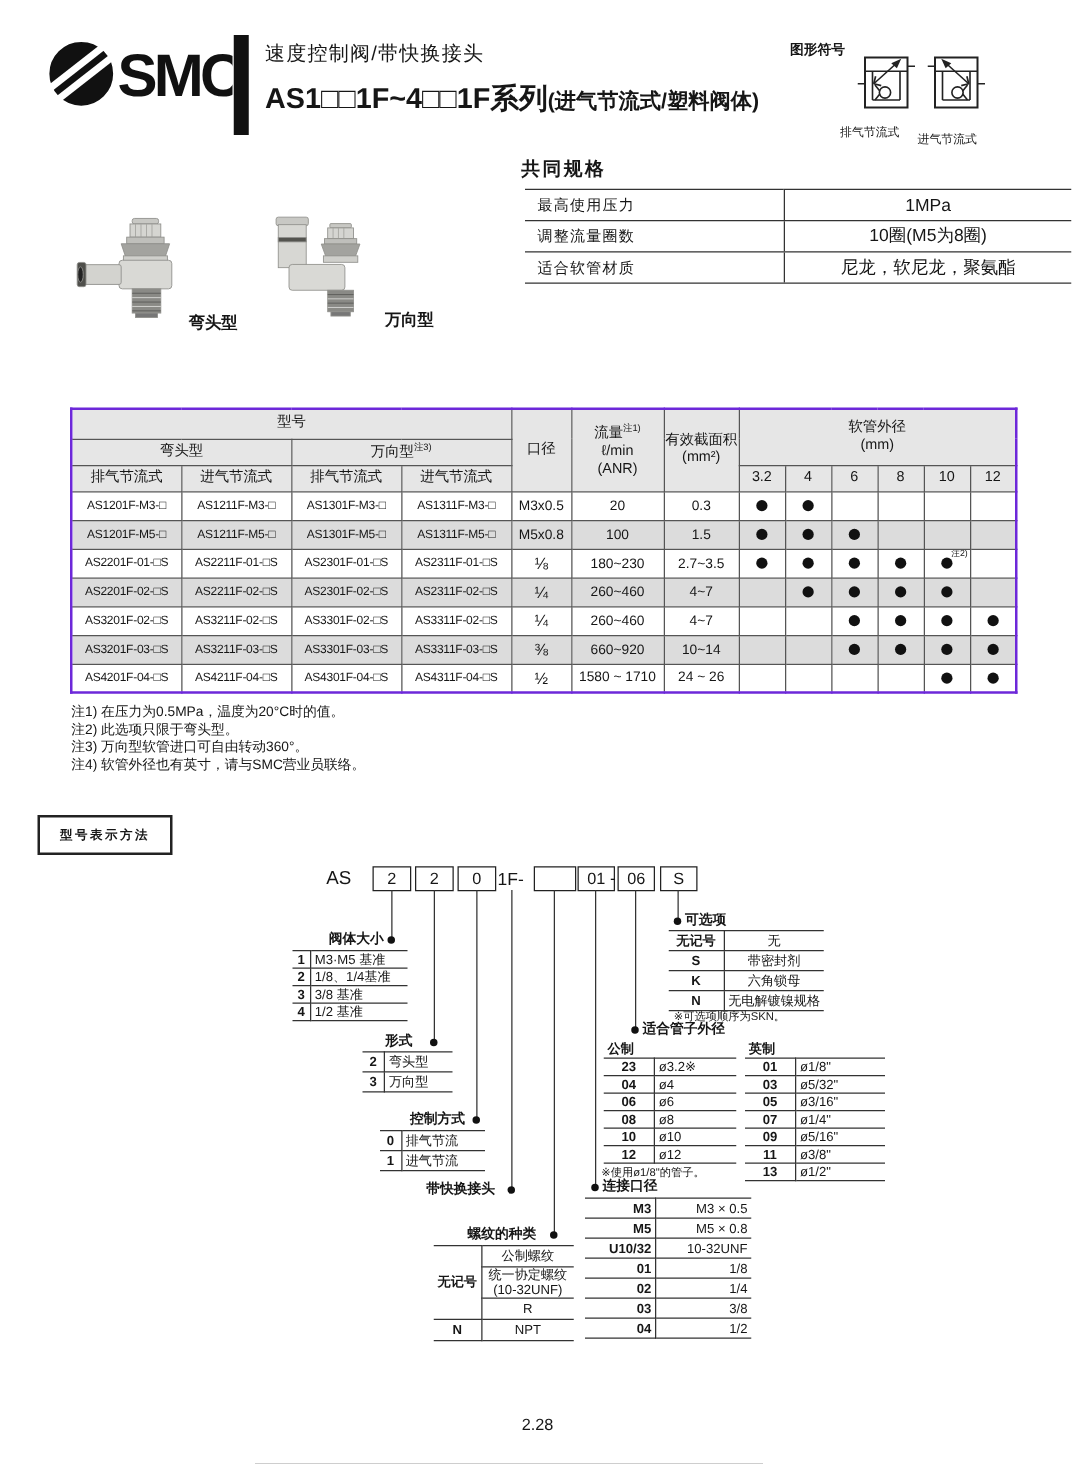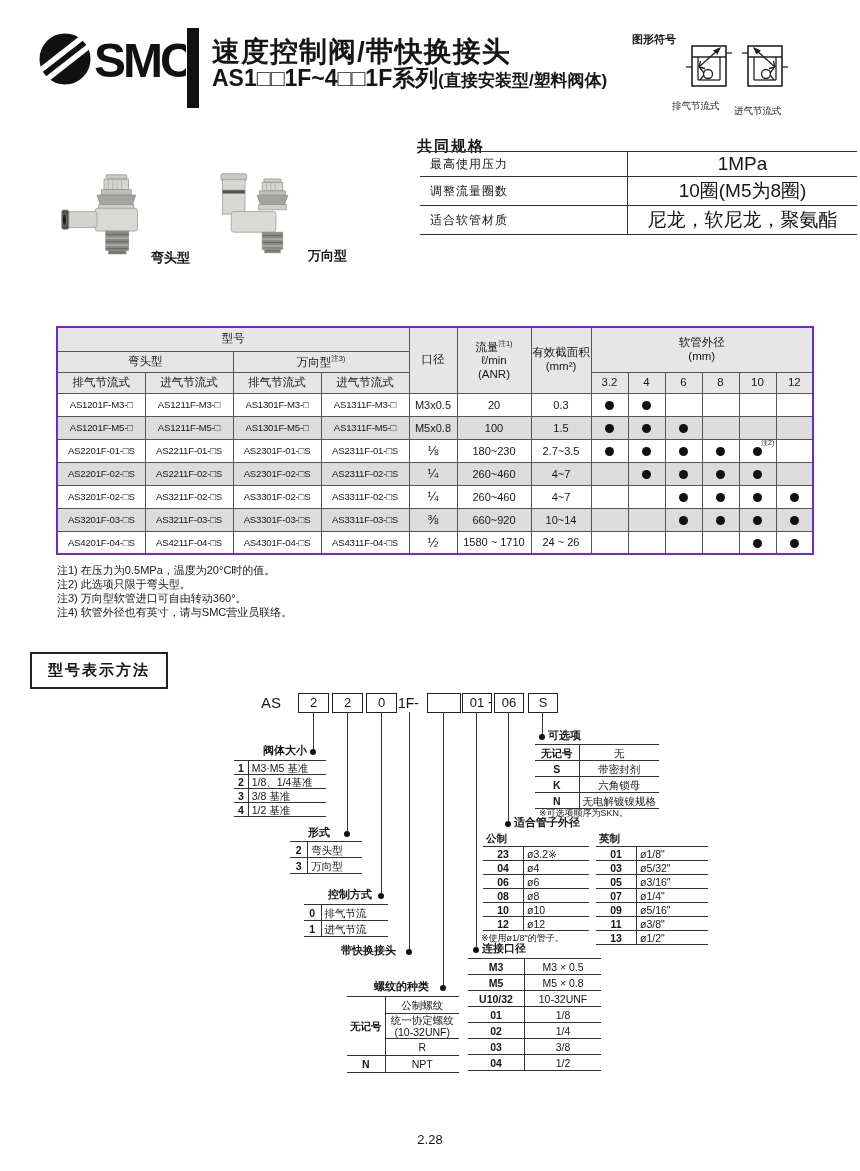--- a/index.html
+++ b/index.html
@@ -3,58 +3,58 @@
 <meta charset="utf-8">
 <style>
   html,body{margin:0;padding:0;background:#888;}
   .page{
     position:relative;width:860px;height:1171px;background:#ffffff;margin:0 auto;
     font-family:"Liberation Sans","DejaVu Sans",sans-serif;color:#161616;overflow:hidden;
   }
   
   .logo{position:absolute;left:36px;top:26px;width:150px;height:66px;}
   .hdr-bar{position:absolute;left:187px;top:28px;width:12px;height:80px;background:#111;}
-  .hdr-t1{position:absolute;left:212px;top:33px;font-size:28px;font-weight:bold;letter-spacing:1px;}
+  .hdr-t1{position:absolute;left:212px;top:33px;font-size:16px;font-weight:normal;letter-spacing:1px;}
   .hdr-t2{position:absolute;left:212px;top:63px;font-size:23px;font-weight:bold;white-space:nowrap;}
   .hdr-t2 .suffix{font-size:17px;}
   .sym-label{position:absolute;left:632px;top:32px;font-size:11px;font-weight:bold;}
   .sym-box{position:absolute;top:40px;width:46px;height:54px;}
   .sym-box.s1{left:686px;} .sym-box.s2{left:742px;}
   .sym-cap{position:absolute;font-size:9.5px;white-space:nowrap;}
   .sym-cap.c1{left:672px;top:100px;} .sym-cap.c2{left:734px;top:105px;}
   
   .valve{position:absolute;}
   .valve.v1{left:60px;top:172px;width:88px;height:90px;}
   .valve.v2{left:214px;top:168px;width:86px;height:94px;}
   .prod-label{position:absolute;font-size:13px;font-weight:bold;white-space:nowrap;}
   .prod-label.p1{left:151px;top:249px;} .prod-label.p2{left:308px;top:247px;}
   
-  .cs-title{position:absolute;left:417px;top:137px;font-size:15px;font-weight:bold;letter-spacing:2px;}
+  .cs-title{position:absolute;left:417px;top:126px;font-size:15px;font-weight:bold;letter-spacing:2px;}
   #cs-table{position:absolute;left:420px;top:151px;width:437px;border-collapse:collapse;border-top:1.5px solid #333;border-bottom:1.5px solid #333;}
   #cs-table td{border-bottom:1px solid #333;height:22px;}
   #cs-table td.c1{width:196px;padding-left:10px;font-size:12px;letter-spacing:1px;}
-  #cs-table td.c2{border-left:1px solid #333;text-align:center;font-size:19px;}
+  #cs-table td.c2{border-left:1px solid #333;text-align:center;font-size:14px;}
   
   #model-table{position:absolute;left:56px;top:326px;width:756px;border-collapse:collapse;table-layout:fixed;}
   #model-table th,#model-table td{border:1px solid #555;overflow:hidden;}
   #model-table{border:2px solid #6d28d9;}
   #model-table thead th{background:#e6e6e6;font-weight:normal;font-size:11.5px;padding:1px 0;line-height:1.2;}
   #model-table thead sup{font-size:7.5px;}
   #model-table tbody tr{height:23px;}
   #model-table tbody tr:nth-child(even){background:#dcdcdc;}
   #model-table td{text-align:center;font-size:11px;}
   #model-table td.m{font-size:9.6px;letter-spacing:-0.2px;}
   #model-table td.frac{font-size:13px;}
   .dot{display:inline-block;width:9px;height:9px;border-radius:50%;background:#111;vertical-align:middle;}
   .dotwrap{position:relative;display:inline-block;}
   .dotwrap sup{position:absolute;left:8px;top:-7px;font-size:7px;white-space:nowrap;}
   
   .notes{position:absolute;left:57px;top:563px;font-size:11px;line-height:14px;}
   
-  .howto-box{position:absolute;left:30px;top:652px;border:2px solid #222;padding:7px 16px;font-size:15px;font-weight:bold;letter-spacing:2px;}
+  .howto-box{position:absolute;left:30px;top:652px;border:2px solid #222;padding:7px 16px;font-size:10px;font-weight:bold;letter-spacing:2px;}
   .desig{position:absolute;left:0;top:688px;width:860px;height:436px;font-size:10.5px;}
   .code-prefix{position:absolute;left:261px;top:6px;font-size:15px;}
   .code-mid{position:absolute;left:398px;top:7px;font-size:14px;}
   .code-dash{position:absolute;left:488px;top:6px;font-size:14px;}
   .cbox{position:absolute;top:5px;width:29px;height:18px;border:1.5px solid #222;font-size:13px;line-height:18px;text-align:center;}
   .cbox.b1{left:298px;} .cbox.b2{left:332px;} .cbox.b3{left:366px;}
   .cbox.be{left:427px;width:32px;} .cbox.b4{left:462px;width:28px;}
   .cbox.b5{left:494px;width:28px;} .cbox.b6{left:528px;width:28px;}
   .vline{position:absolute;top:24px;width:1px;background:#333;}
   .vl1{left:313px;height:40px;} .vl2{left:347px;height:122px;} .vl3{left:381px;height:184px;}
@@ -73,21 +73,21 @@
   .mini{position:absolute;border-collapse:collapse;font-size:10.5px;}
   .mini td{border-top:1px solid #333;border-bottom:1px solid #333;padding:0 3px;height:13px;line-height:12px;white-space:nowrap;}
   .mini td.c1{border-right:1px solid #333;text-align:center;font-weight:bold;}
   .mini.valcenter td.c2{text-align:center;}
   .mini.valleft td.c2{text-align:left;}
   #t-valvesize{left:234px;top:72px;width:92px;}
   #t-form{left:290px;top:153px;width:72px;} #t-form td{height:15px;}
   #t-control{left:304px;top:216px;width:84px;} #t-control td{height:15px;}
   #t-thread{left:347px;top:308px;width:112px;} 
   #t-thread td{height:16px;} #t-thread td.c2{white-space:normal;line-height:12px;}
-  #t-port{left:468px;top:270px;width:133px;} #t-port td{height:15px;} #t-port td.c1{width:50px;}
+  #t-port{left:468px;top:270px;width:133px;} #t-port td{height:15px;text-align:right;} #t-port td.c1{width:50px;}
   #t-metric{left:483px;top:158px;width:106px;} #t-metric td.c1{width:34px;}
   #t-inch{left:596px;top:158px;width:112px;} #t-inch td.c1{width:34px;}
   #t-options{left:535px;top:56px;width:124px;} #t-options td{height:15px;} #t-options td.c1{width:46px;}
   .mini-note{position:absolute;font-size:9px;white-space:nowrap;}
   .note-tube{left:481px;top:244px;} .note-opt{left:539px;top:119px;}
   
   .pageno{position:absolute;left:0;right:0;top:1132px;text-align:center;font-size:13px;}
 </style>
 </head>
 <body>
@@ -100,21 +100,21 @@
       <g transform="rotate(-38 29 33)">
         <rect x="-2" y="24" width="62" height="5.5" fill="#fff"></rect>
         <rect x="-2" y="35" width="62" height="5.5" fill="#fff"></rect>
       </g>
       <circle cx="29" cy="33" r="27" fill="none" stroke="#fff" stroke-width="3"></circle>
       <text x="58" y="51" font-family="Liberation Sans, DejaVu Sans, sans-serif" font-size="48" font-weight="bold" letter-spacing="-3" fill="#111">SMC</text>
     </svg>
   </div>
   <div class="hdr-bar"></div>
   <div class="hdr-t1">速度控制阀/带快换接头</div>
-  <div class="hdr-t2"><span>AS1□□1F~4□□1F系列</span><span class="suffix">(直接安装型/塑料阀体)</span></div>
+  <div class="hdr-t2"><span>AS1□□1F~4□□1F系列</span><span class="suffix">(进气节流式/塑料阀体)</span></div>
 
   <div class="sym-label">图形符号</div>
   <div class="sym-box s1">
     <svg width="46" height="54" viewBox="0 0 46 54">
       <g stroke="#222" stroke-width="1.3" fill="none">
         <rect x="6" y="6" width="34" height="40" stroke-width="1.6"></rect>
         <line x1="6" y1="17" x2="40" y2="17"></line>
         <line x1="12" y1="17" x2="12" y2="40"></line>
         <line x1="34" y1="17" x2="34" y2="40"></line>
         <line x1="12" y1="40" x2="34" y2="40"></line>

